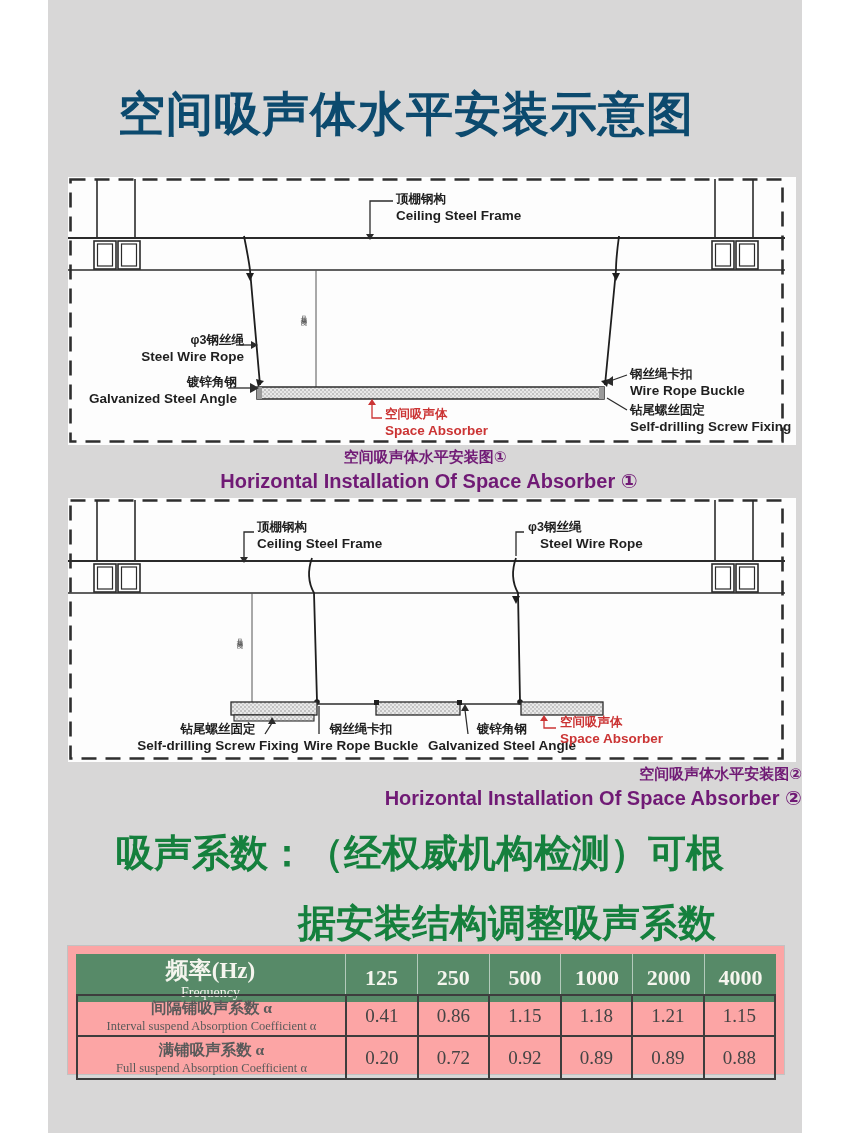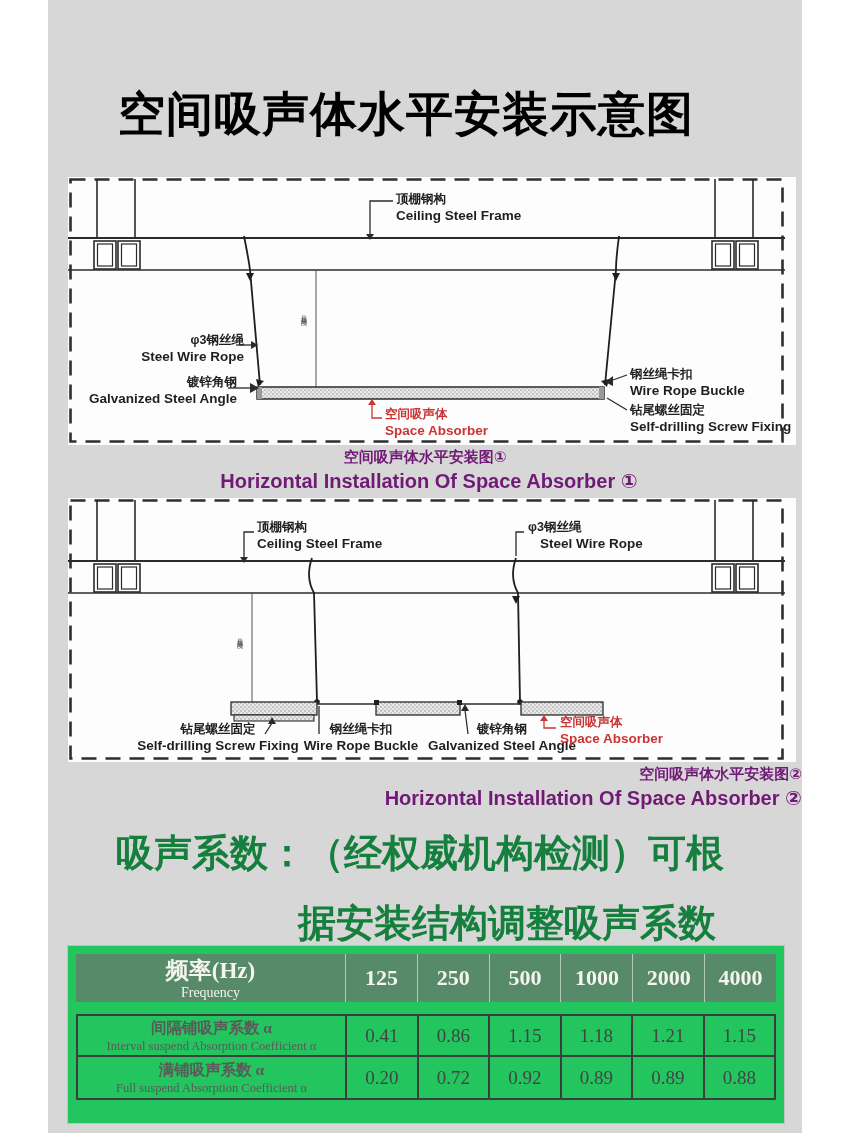--- a/index.html
+++ b/index.html
@@ -1,45 +1,45 @@
 <!DOCTYPE html>
 <html><head>
 <meta charset="utf-8">
 <style>
   html,body{margin:0;padding:0;}
   body{width:850px;height:1133px;background:#ffffff;font-family:"Liberation Sans","DejaVu Sans",sans-serif;}
   .page{position:relative;width:850px;height:1133px;overflow:hidden;background:#ffffff;}
   .gray-panel{position:absolute;left:48px;top:0;width:754px;height:1133px;background:#d8d7d7;}
-  .title{position:absolute;left:118px;top:52px;font-size:47px;font-weight:900;color:#000000;letter-spacing:1px;white-space:nowrap;}
+  .title{position:absolute;left:118px;top:52px;font-size:47px;font-weight:900;color:#0c4a6e;letter-spacing:1px;white-space:nowrap;}
   .diagram{position:absolute;background:#fdfdfd;padding-left:11px;}
   .d1{left:68px;top:177px;width:717px;height:268px;}
   .d2{left:68px;top:498px;width:717px;height:264px;}
   .diagram svg{position:absolute;left:0;top:0;}
   .lbl{position:absolute;font-weight:bold;line-height:1.25;white-space:nowrap;color:#1f1f1f;}
   .lbl .cn{display:block;font-size:12.5px;}
   .lbl .en{display:block;font-size:13.5px;}
   .lbl.right{text-align:right;}
   .lbl.center{text-align:center;}
   .lbl.red{color:#cb3434;}
   .dim-text{position:absolute;writing-mode:vertical-rl;text-orientation:upright;font-size:6.5px;color:#555;letter-spacing:1px;}
   .caption{position:absolute;left:48px;width:754px;text-align:center;color:#701a75;}
   .cap1{top:448px;}
   .cap2{top:765px;text-align:right;}
   .caption .cn{font-size:15px;font-weight:bold;}
   .caption .en{font-size:20px;font-weight:bold;margin-top:2px;margin-left:8px;}
   .note{position:absolute;color:#15803d;font-weight:900;font-size:38px;white-space:nowrap;}
   .note1{left:116px;top:828px;}
   .note2{left:298px;top:898px;}
-  .table-panel{position:absolute;left:68px;top:946px;width:716px;height:177px;background:#22c55e;box-shadow:0 0 0 1px #c2c2c2;}
+  .table-panel{position:absolute;left:68px;top:946px;width:716px;height:128px;background:#fca5a5;box-shadow:0 0 0 1px #c2c2c2;}
   .thead{position:absolute;left:8px;top:8px;width:700px;height:48px;background:#578a68;display:flex;color:#f5f5ee;font-family:"Liberation Serif","DejaVu Serif",serif;}
   .th-label{width:269px;display:flex;flex-direction:column;align-items:center;justify-content:center;}
   .th-label .cn{font-size:23px;font-weight:bold;}
   .th-label .en{font-size:14px;margin-top:-1px;}
   .th-num{flex:1;display:flex;align-items:center;justify-content:center;font-size:22px;font-weight:bold;border-left:1px solid rgba(255,255,255,.55);}
-  .tbody{position:absolute;left:8px;top:68px;width:700px;height:86px;border:2px solid #3d3d3d;box-sizing:border-box;font-family:"Liberation Serif","DejaVu Serif",serif;}
+  .tbody{position:absolute;left:8px;top:48px;width:700px;height:86px;border:2px solid #3d3d3d;box-sizing:border-box;font-family:"Liberation Serif","DejaVu Serif",serif;}
   .trow{display:flex;height:41px;box-sizing:border-box;}
   .trow.first{border-bottom:2px solid #3d3d3d;}
   .td-label{width:267px;display:flex;flex-direction:column;align-items:center;justify-content:center;color:#5a5a5a;}
   .td-label .cn{font-size:15.5px;font-weight:bold;}
   .td-label .en{font-size:12.5px;}
   .td-num{flex:1;display:flex;align-items:center;justify-content:center;font-size:19px;color:#444;border-left:2px solid #3d3d3d;}
 </style>
 </head>
 <body>
 

